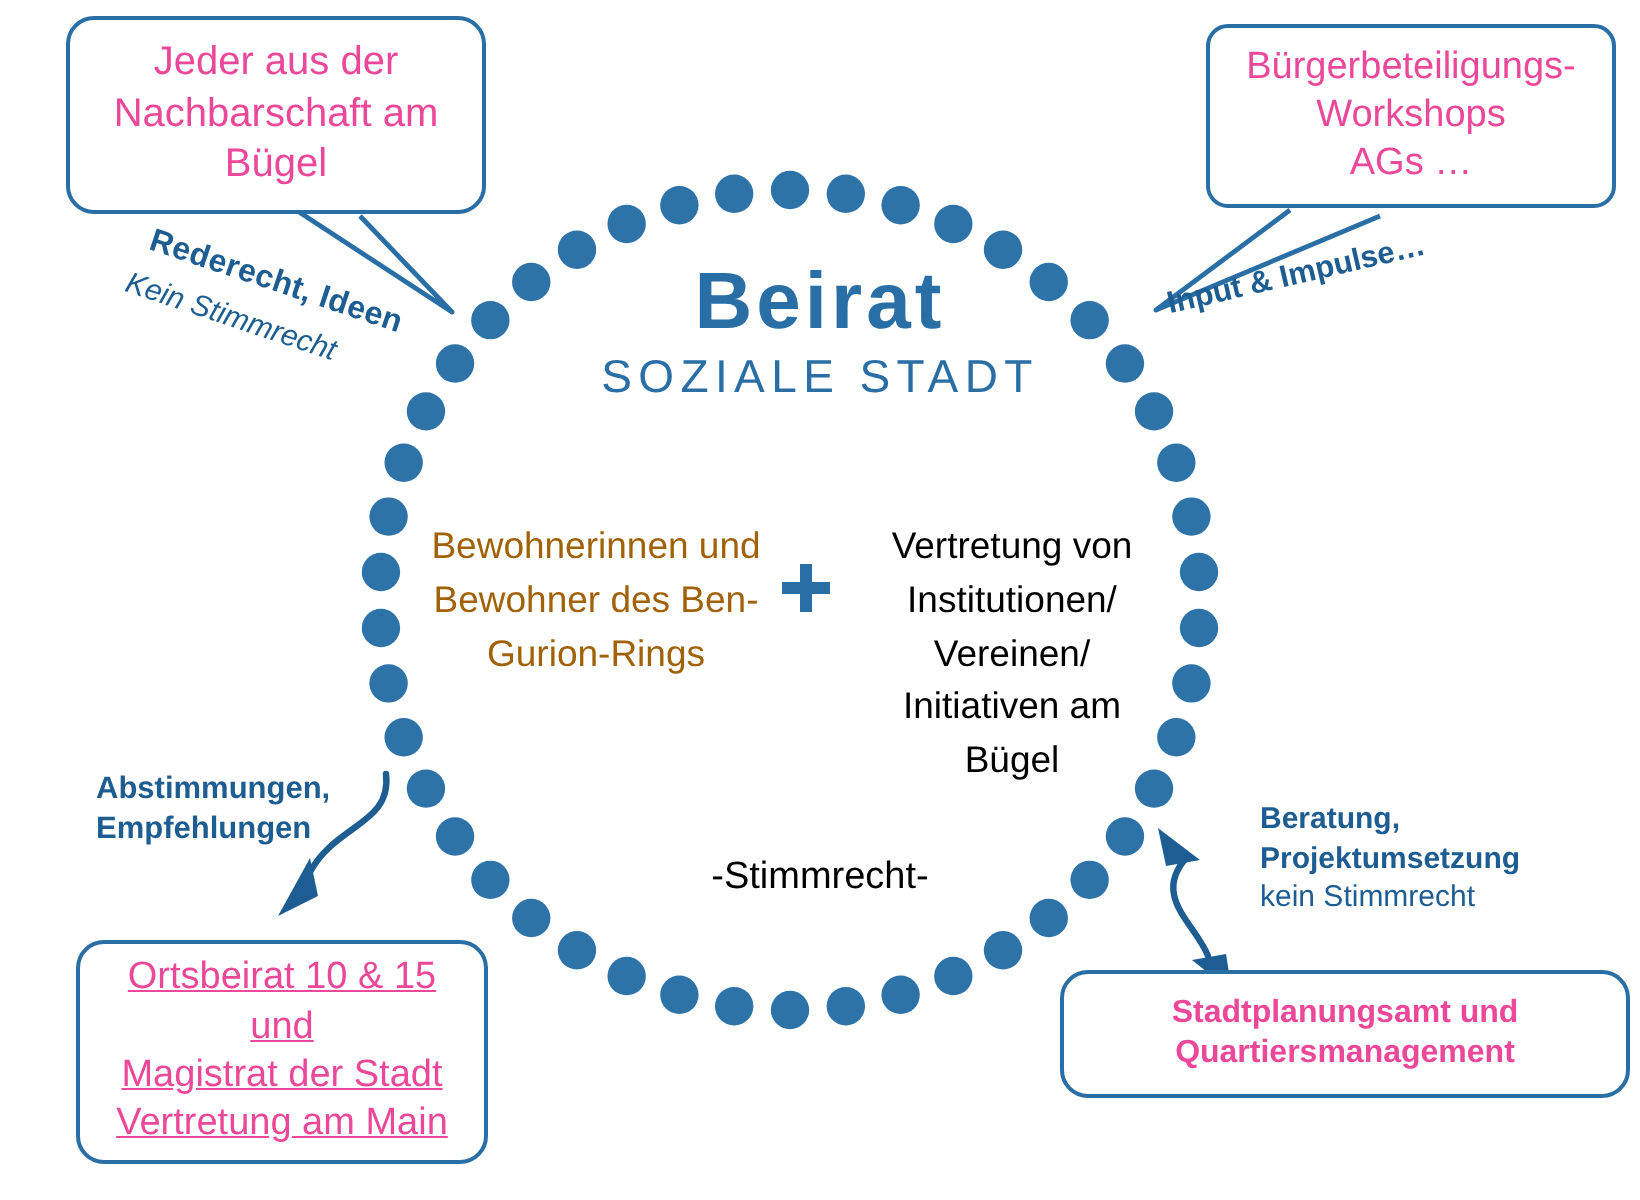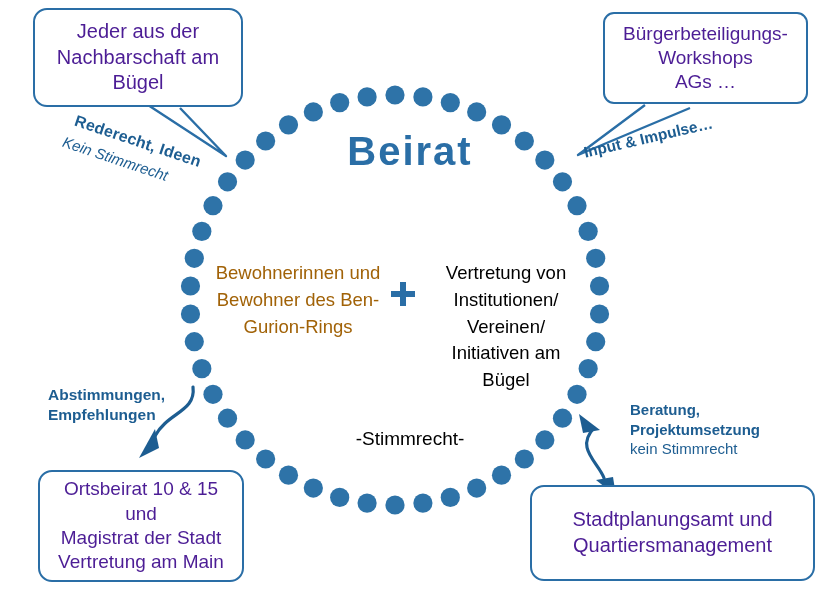--- a/index.html
+++ b/index.html
@@ -12,32 +12,32 @@
   #stage{position:absolute;left:0;top:0;width:820px;height:600px;}
   svg.layer{position:absolute;left:0;top:0;width:820px;height:600px;overflow:visible;}
 
   
   .callout{
     position:absolute;
     box-sizing:border-box;
     border:2.2px solid #2a6ea6;
     border-radius:14px;
     background:#ffffff;
-    color:#4c1d95;
+    color:#ec4899;
     display:flex;align-items:center;justify-content:center;
     text-align:center;
     line-height:1.28;
     z-index:6;
   }
   .callout span{display:block;}
 
   #box-neighbours{left:33px;  top:8px;   width:210px; height:99px;  font-size:20px;}
   #box-workshops {left:603px; top:12px;  width:205px; height:92px;  font-size:19px;border-radius:11px;}
-  #box-ortsbeirat{left:38px;  top:470px; width:206px; height:112px; font-size:19px;}
-  #box-stadtplan {left:530px; top:485px; width:285px; height:96px;  font-size:20px;}
+  #box-ortsbeirat{left:38px;  top:470px; width:206px; height:112px; font-size:19px;text-decoration:underline;}
+  #box-stadtplan {left:530px; top:485px; width:285px; height:64px;  font-size:16px;font-weight:bold;}
 
   
   #centre{position:absolute;left:0;top:0;width:820px;height:600px;z-index:4;pointer-events:none;}
   #title-beirat{
     position:absolute;left:0;top:129px;width:820px;text-align:center;
     font-size:40px;font-weight:bold;letter-spacing:2px;color:#2a6ea6;
   }
   #title-sub1{
     position:absolute;left:0;top:175px;width:820px;text-align:center;
     font-size:23px;letter-spacing:3.2px;color:#2a6ea6;
@@ -157,20 +157,21 @@
     <path class="arrow" d="M 193 387 C 196 412 168 412 155 436"></path>
     <polygon class="arrowhead" points="139,458 155,429 159,448"></polygon>
 
     <path class="arrow" d="M 594 428 C 575 448 598 462 604 478"></path>
     <polygon class="arrowhead" points="579,414 600,430 583,433"></polygon>
     <polygon class="arrowhead" points="616,496 596,480 613,477"></polygon>
   </svg>
 
   <div id="centre">
     <div id="title-beirat">Beirat</div>
+    <div id="title-sub1">SOZIALE STADT</div>
 
     <div id="col-left">
       <span>Bewohnerinnen</span>
       <span>und Bewohner</span>
       <span>des</span>
       <span>Ben-Gurion-Rings</span>
     </div>
 
     <svg id="plus-sign" viewBox="0 0 30 30">
       <path d="M12 3 h6 v9 h9 v6 h-9 v9 h-6 v-9 h-9 v-6 h9 z" fill="#2a6ea6"></path>

